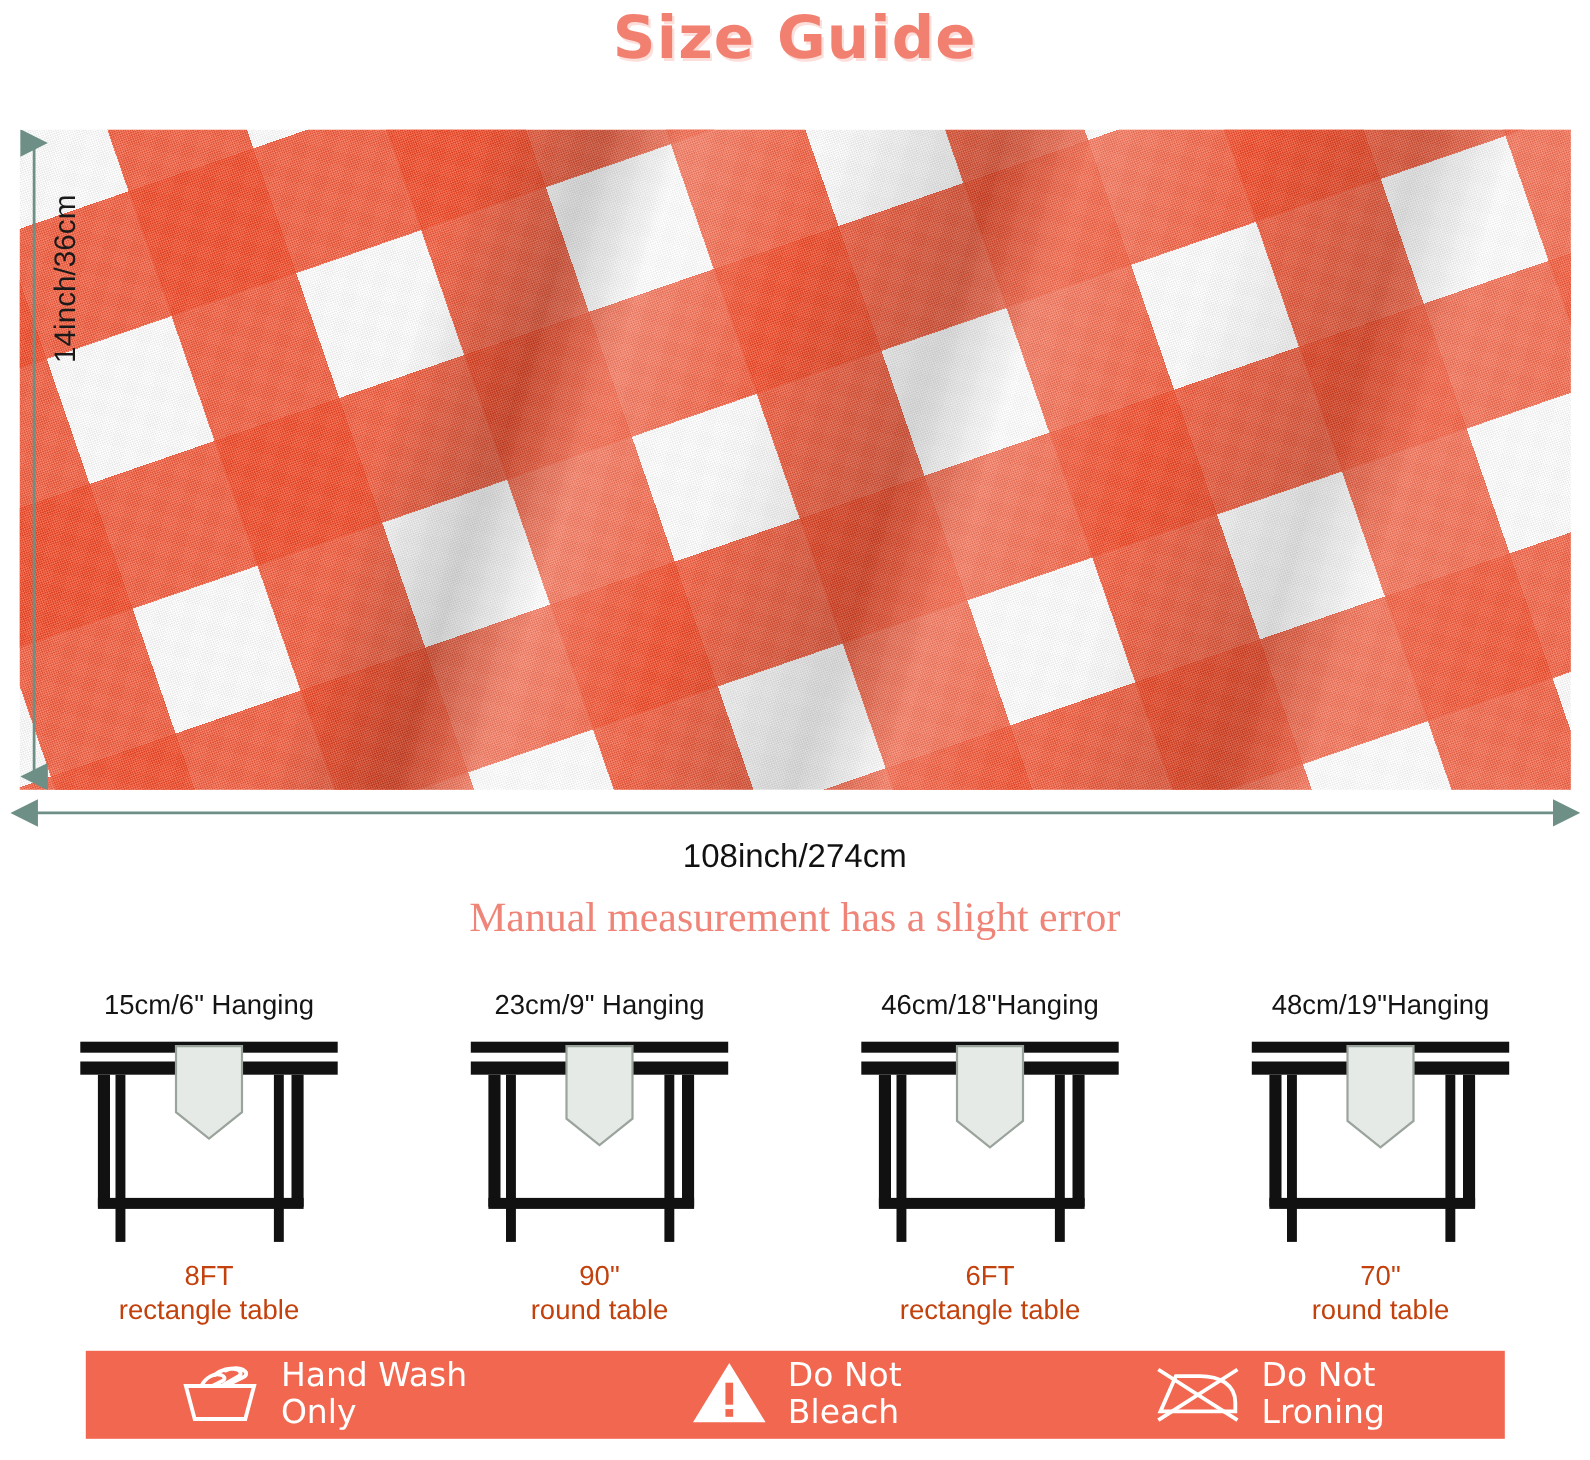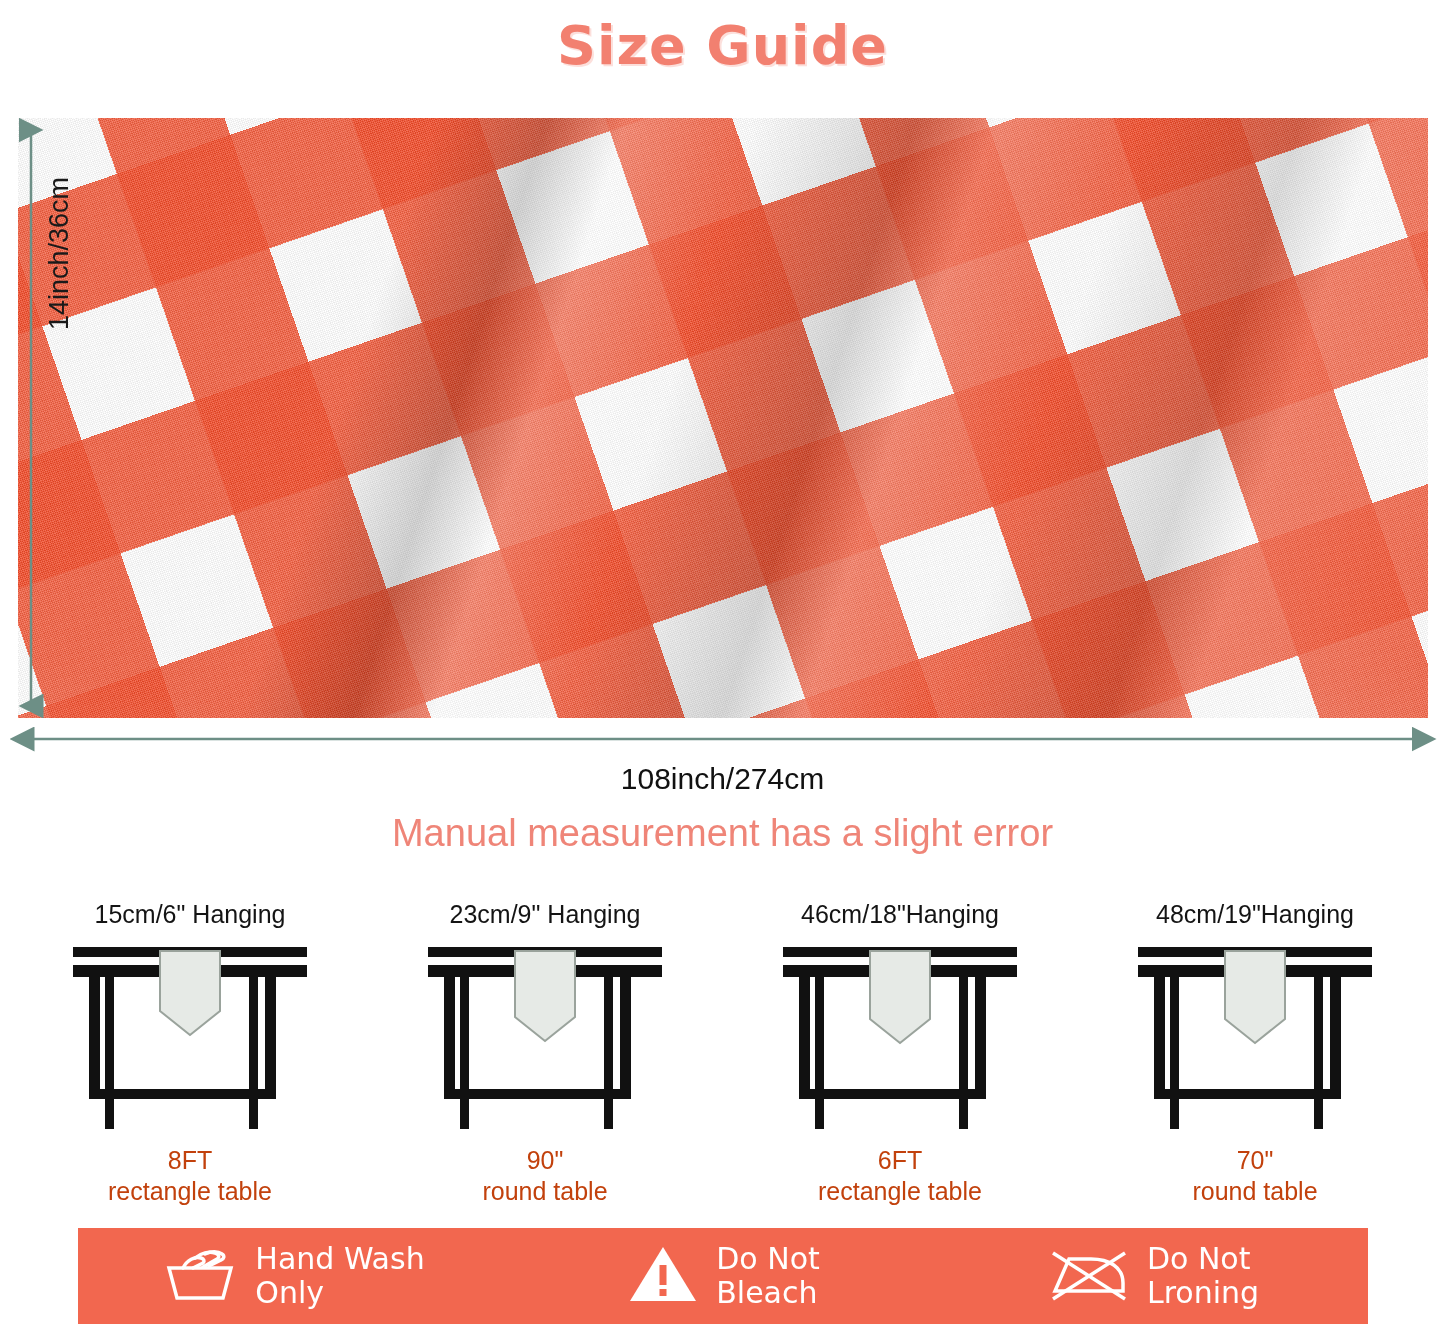--- a/index.html
+++ b/index.html
@@ -16,21 +16,21 @@
   }
 
   
   .title {
     text-align: center;
     font-family: "DejaVu Sans", sans-serif;
     font-weight: bold;
     font-size: 54px;
     color: #f28070;
     letter-spacing: 1px;
-    padding-top: 19px;
+    padding-top: 8px;
     line-height: 1.0;
     text-shadow: 2px 2px 0 rgba(242,128,112,0.25);
   }
 
   
   .photo-wrap {
     position: absolute;
     left: 18px;
     top: 118px;
     width: 1410px;
@@ -133,21 +133,21 @@
 
   
   .note {
     position: absolute;
     top: 812px;
     left: 0;
     width: 1445px;
     text-align: center;
     font-size: 38px;
     color: #ef8578;
-    font-family: Liberation Sans, sans-serif;
+    font-family: Liberation Serif, serif;
   }
 
   
   .tables {
     position: absolute;
     top: 900px;
     left: 20px;
     width: 1405px;
     height: 310px;
     display: flex;
@@ -175,21 +175,21 @@
     line-height: 1.25;
     margin-top: 6px;
   }
 
   
   .care-bar {
     position: absolute;
     left: 78px;
     top: 1228px;
     width: 1290px;
-    height: 96px;
+    height: 80px;
     background: #f2674f;
     display: flex;
     align-items: center;
   }
   .care-item {
     flex: 1;
     display: flex;
     align-items: center;
     justify-content: center;
     gap: 16px;

